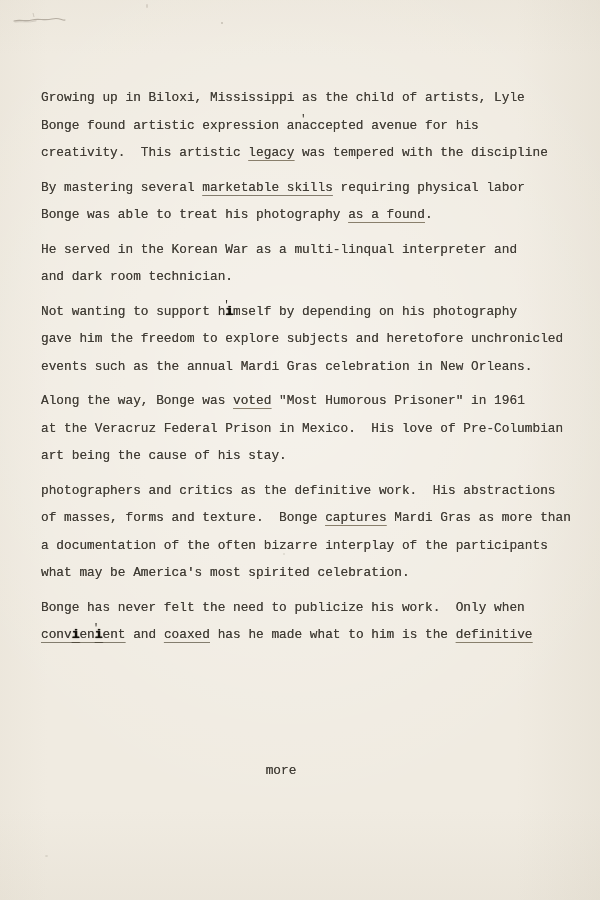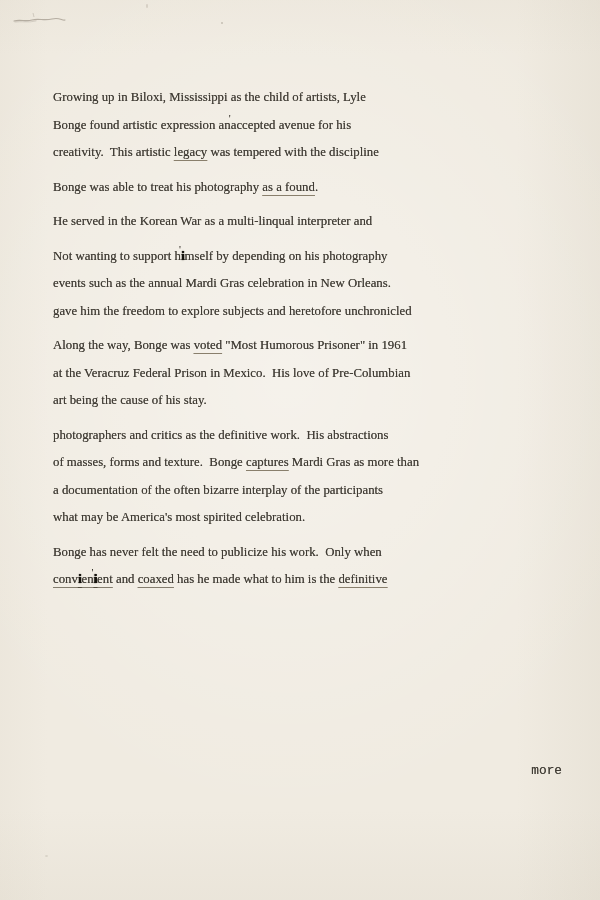--- a/index.html
+++ b/index.html
@@ -17,21 +17,21 @@
       linear-gradient(180deg, rgba(208,200,183,0.10) 0%, rgba(208,200,183,0) 6%, rgba(208,200,183,0) 90%, rgba(200,192,174,0.14) 100%);
     font-family: "Liberation Mono", "DejaVu Sans Mono", monospace;
     font-size: 12.8px;
     color: #413d36;
     text-shadow: 0 0 0.6px rgba(62,57,48,0.75);
   }
   .doc {
     position: absolute;
     left: 37px; top: 84px; right: 14px;
   }
-  .para { margin: 0 0 7px 16px; font-family: Liberation Serif, serif; }
+  .para { margin: 0 0 7px 4px; }
   .line {
     white-space: pre;
     height: 27.5px;
     line-height: 27.5px;
   }
   
   .u  { text-decoration: underline; text-decoration-thickness: 1.2px;
         text-underline-offset: 4px; text-decoration-color: rgba(156,143,118,0.6); }
   .uf { text-decoration: underline; text-decoration-thickness: 1px;
         text-underline-offset: 4px; text-decoration-color: rgba(168,157,134,0.42); }
@@ -39,21 +39,21 @@
   .ov { font-weight: bold; color: #15120c;
         text-shadow: 0 0 1.2px #15120c, 0.6px 0 0 #15120c; }
   .ov.uf { text-decoration-color: rgba(168,157,134,0.42); }
   
   .raised { display: inline-block; width: 0; overflow: visible;
             transform: translate(-2px,-7px); font-size: 0.85em;
             color: #2c2821; text-shadow: none; }
   .footer-line {
     position: absolute;
     left: 0; top: 757px; width: 562px;
-    text-align: right;
+    text-align: center;
     height: 27.5px; line-height: 27.5px;
   }
   .scribble { position: absolute; left: 12px; top: 10px; }
   .speck { position: absolute; border-radius: 50%; background: rgba(118,108,95,0.35); }
   .speck.s1 { left: 221px; top: 22px;  width: 2px; height: 2px; }
   .speck.s2 { left: 146px; top: 4px;   width: 1.5px; height: 4px; background: rgba(130,120,105,0.22); }
   .speck.s3 { left: 283px; top: 553px; width: 2px; height: 2px; background: rgba(130,120,105,0.2); }
   .speck.s4 { left: 45px;  top: 855px; width: 3px; height: 2px; background: rgba(130,120,105,0.18); }
 </style>
 </head>
@@ -72,29 +72,31 @@
   <div class="speck s3"></div>
   <div class="speck s4"></div>
 
   <div class="doc">
       <div class="para">
         <div class="line"><span>Growing up in Biloxi, Mississippi as the child of artists, Lyle</span></div>
         <div class="line"><span>Bonge found artistic expression an</span><span class="raised">'</span><span>accepted avenue for his</span></div>
         <div class="line"><span>creativity.  This artistic </span><span class="u">legacy</span><span> was tempered with the discipline</span></div>
       </div>
       <div class="para">
+        <div class="line"><span>By mastering several </span><span class="uf">marketable skills</span><span> requiring physical labor</span></div>
         <div class="line"><span>Bonge was able to treat his photography </span><span class="u">as a found</span><span>.</span></div>
       </div>
       <div class="para">
         <div class="line"><span>He served in the Korean War as a multi-linqual interpreter and</span></div>
+        <div class="line"><span>and dark room technician.</span></div>
       </div>
       <div class="para">
         <div class="line"><span>Not wanting to support h</span><span class="raised">'</span><span class="ov">i</span><span>mself by depending on his photography</span></div>
+        <div class="line"><span>gave him the freedom to explore subjects and heretofore unchronicled</span></div>
         <div class="line"><span>events such as the annual Mardi Gras celebration in New Orleans.</span></div>
-        <div class="line"><span>gave him the freedom to explore subjects and heretofore unchronicled</span></div>
       </div>
       <div class="para">
         <div class="line"><span>Along the way, Bonge was </span><span class="u">voted</span><span> "Most Humorous Prisoner" in 1961</span></div>
         <div class="line"><span>at the Veracruz Federal Prison in Mexico.  His love of Pre-Columbian</span></div>
         <div class="line"><span>art being the cause of his stay.</span></div>
       </div>
       <div class="para">
         <div class="line"><span>photographers and critics as the definitive work.  His abstractions</span></div>
         <div class="line"><span>of masses, forms and texture.  Bonge </span><span class="u">captures</span><span> Mardi Gras as more than</span></div>
         <div class="line"><span>a documentation of the often bizarre interplay of the participants</span></div>

